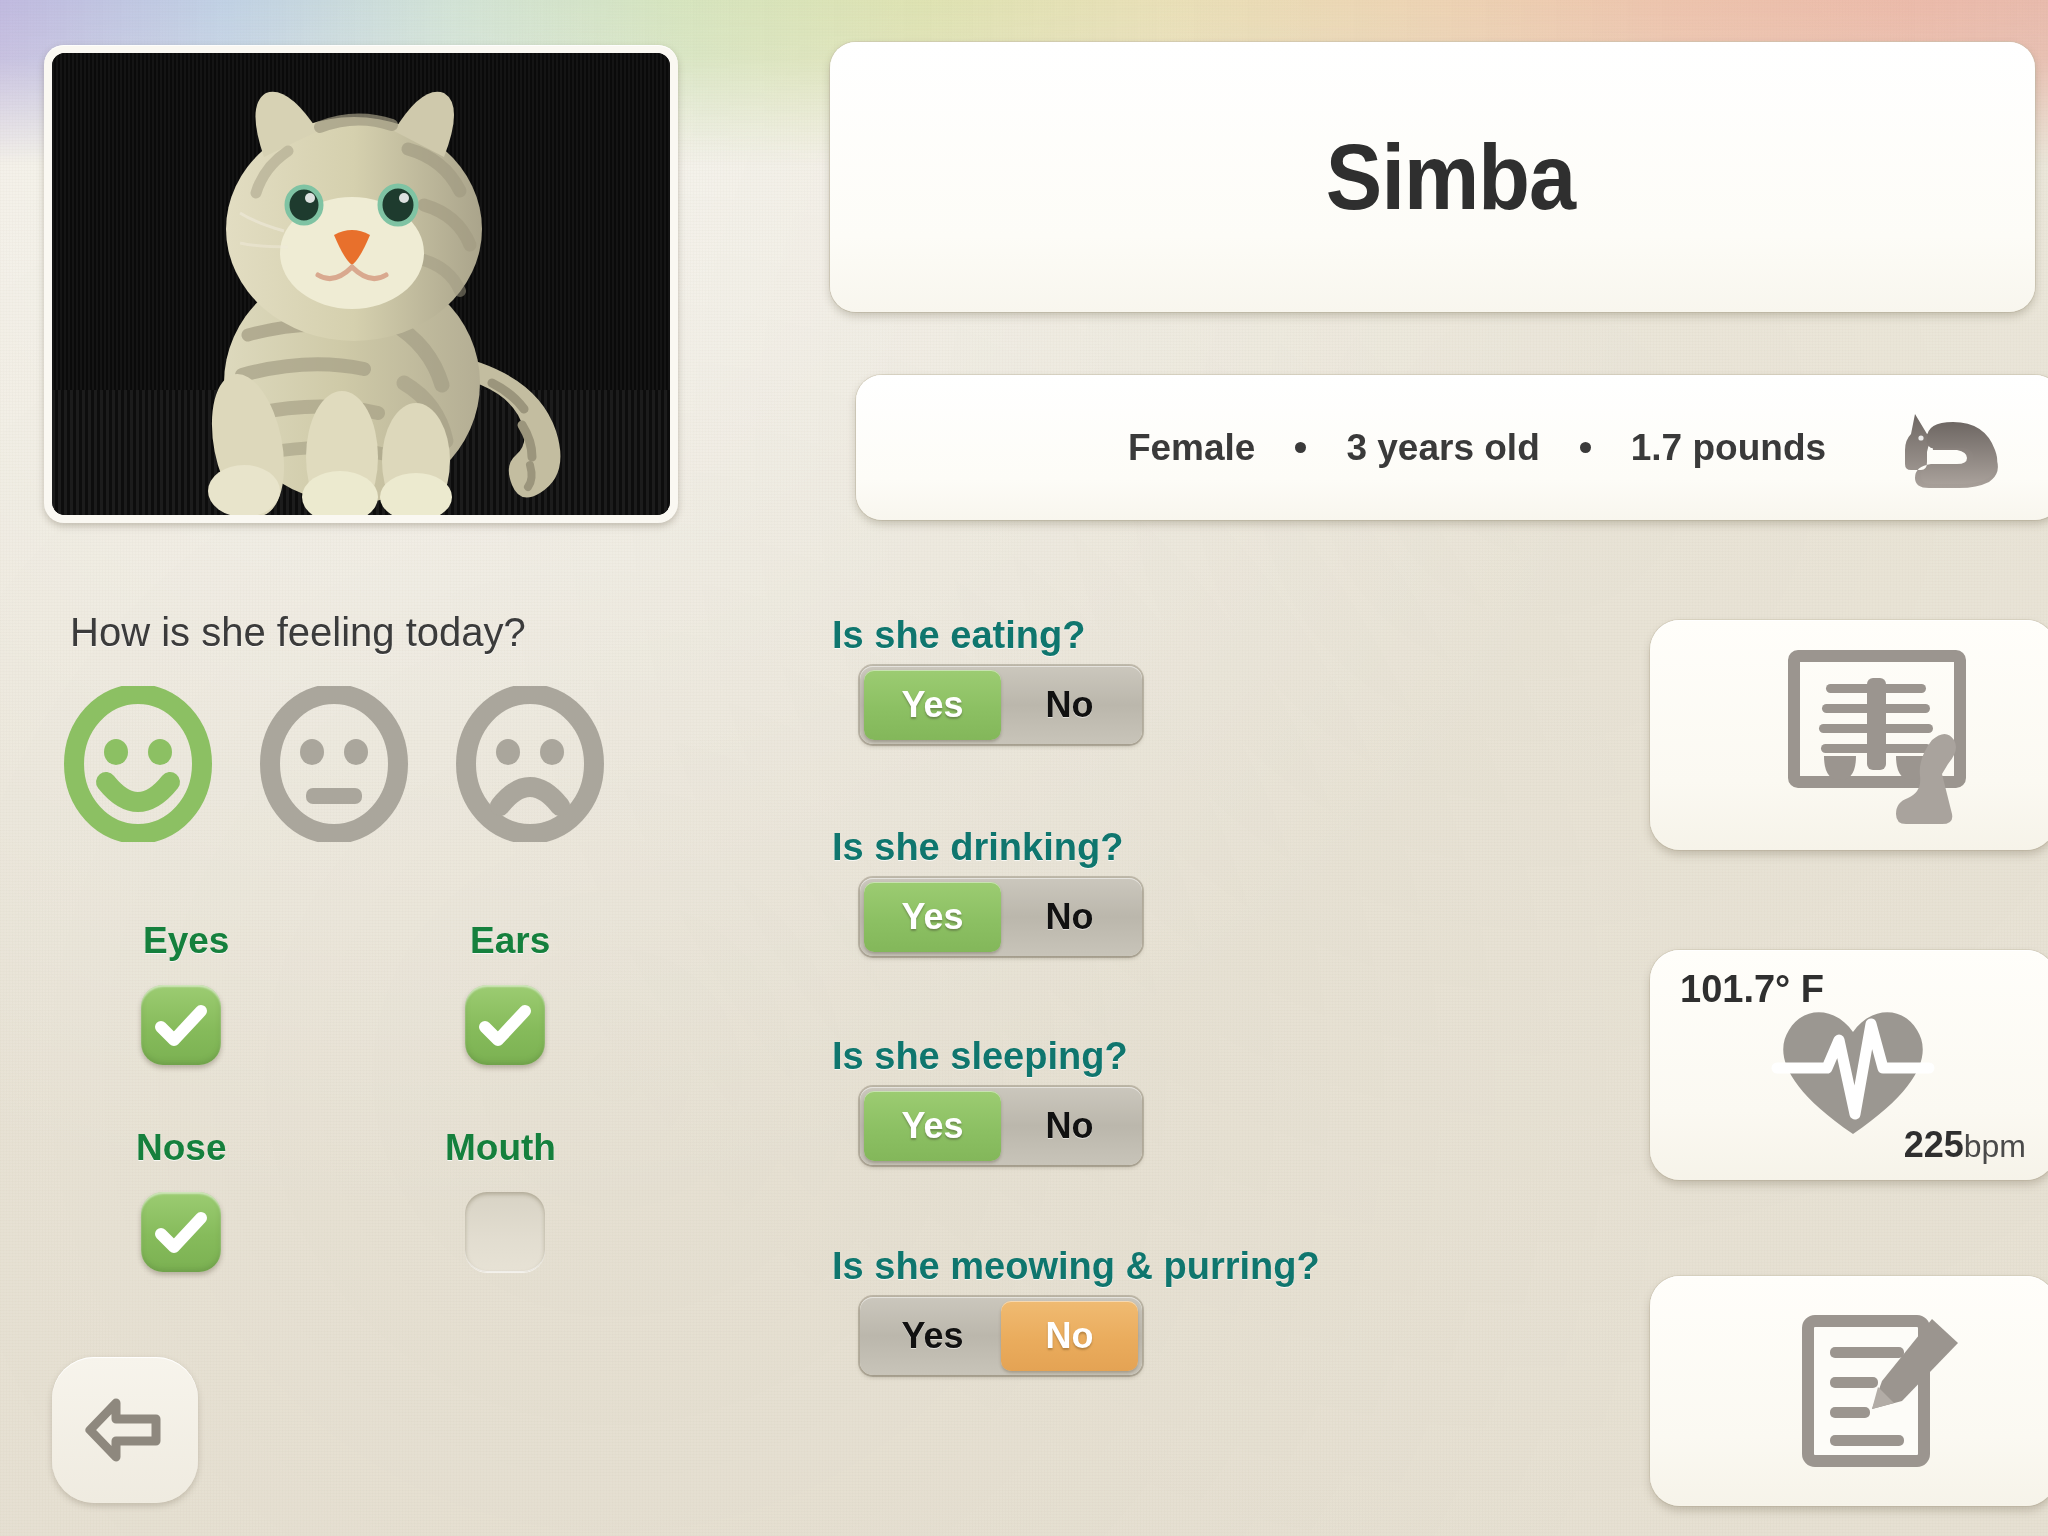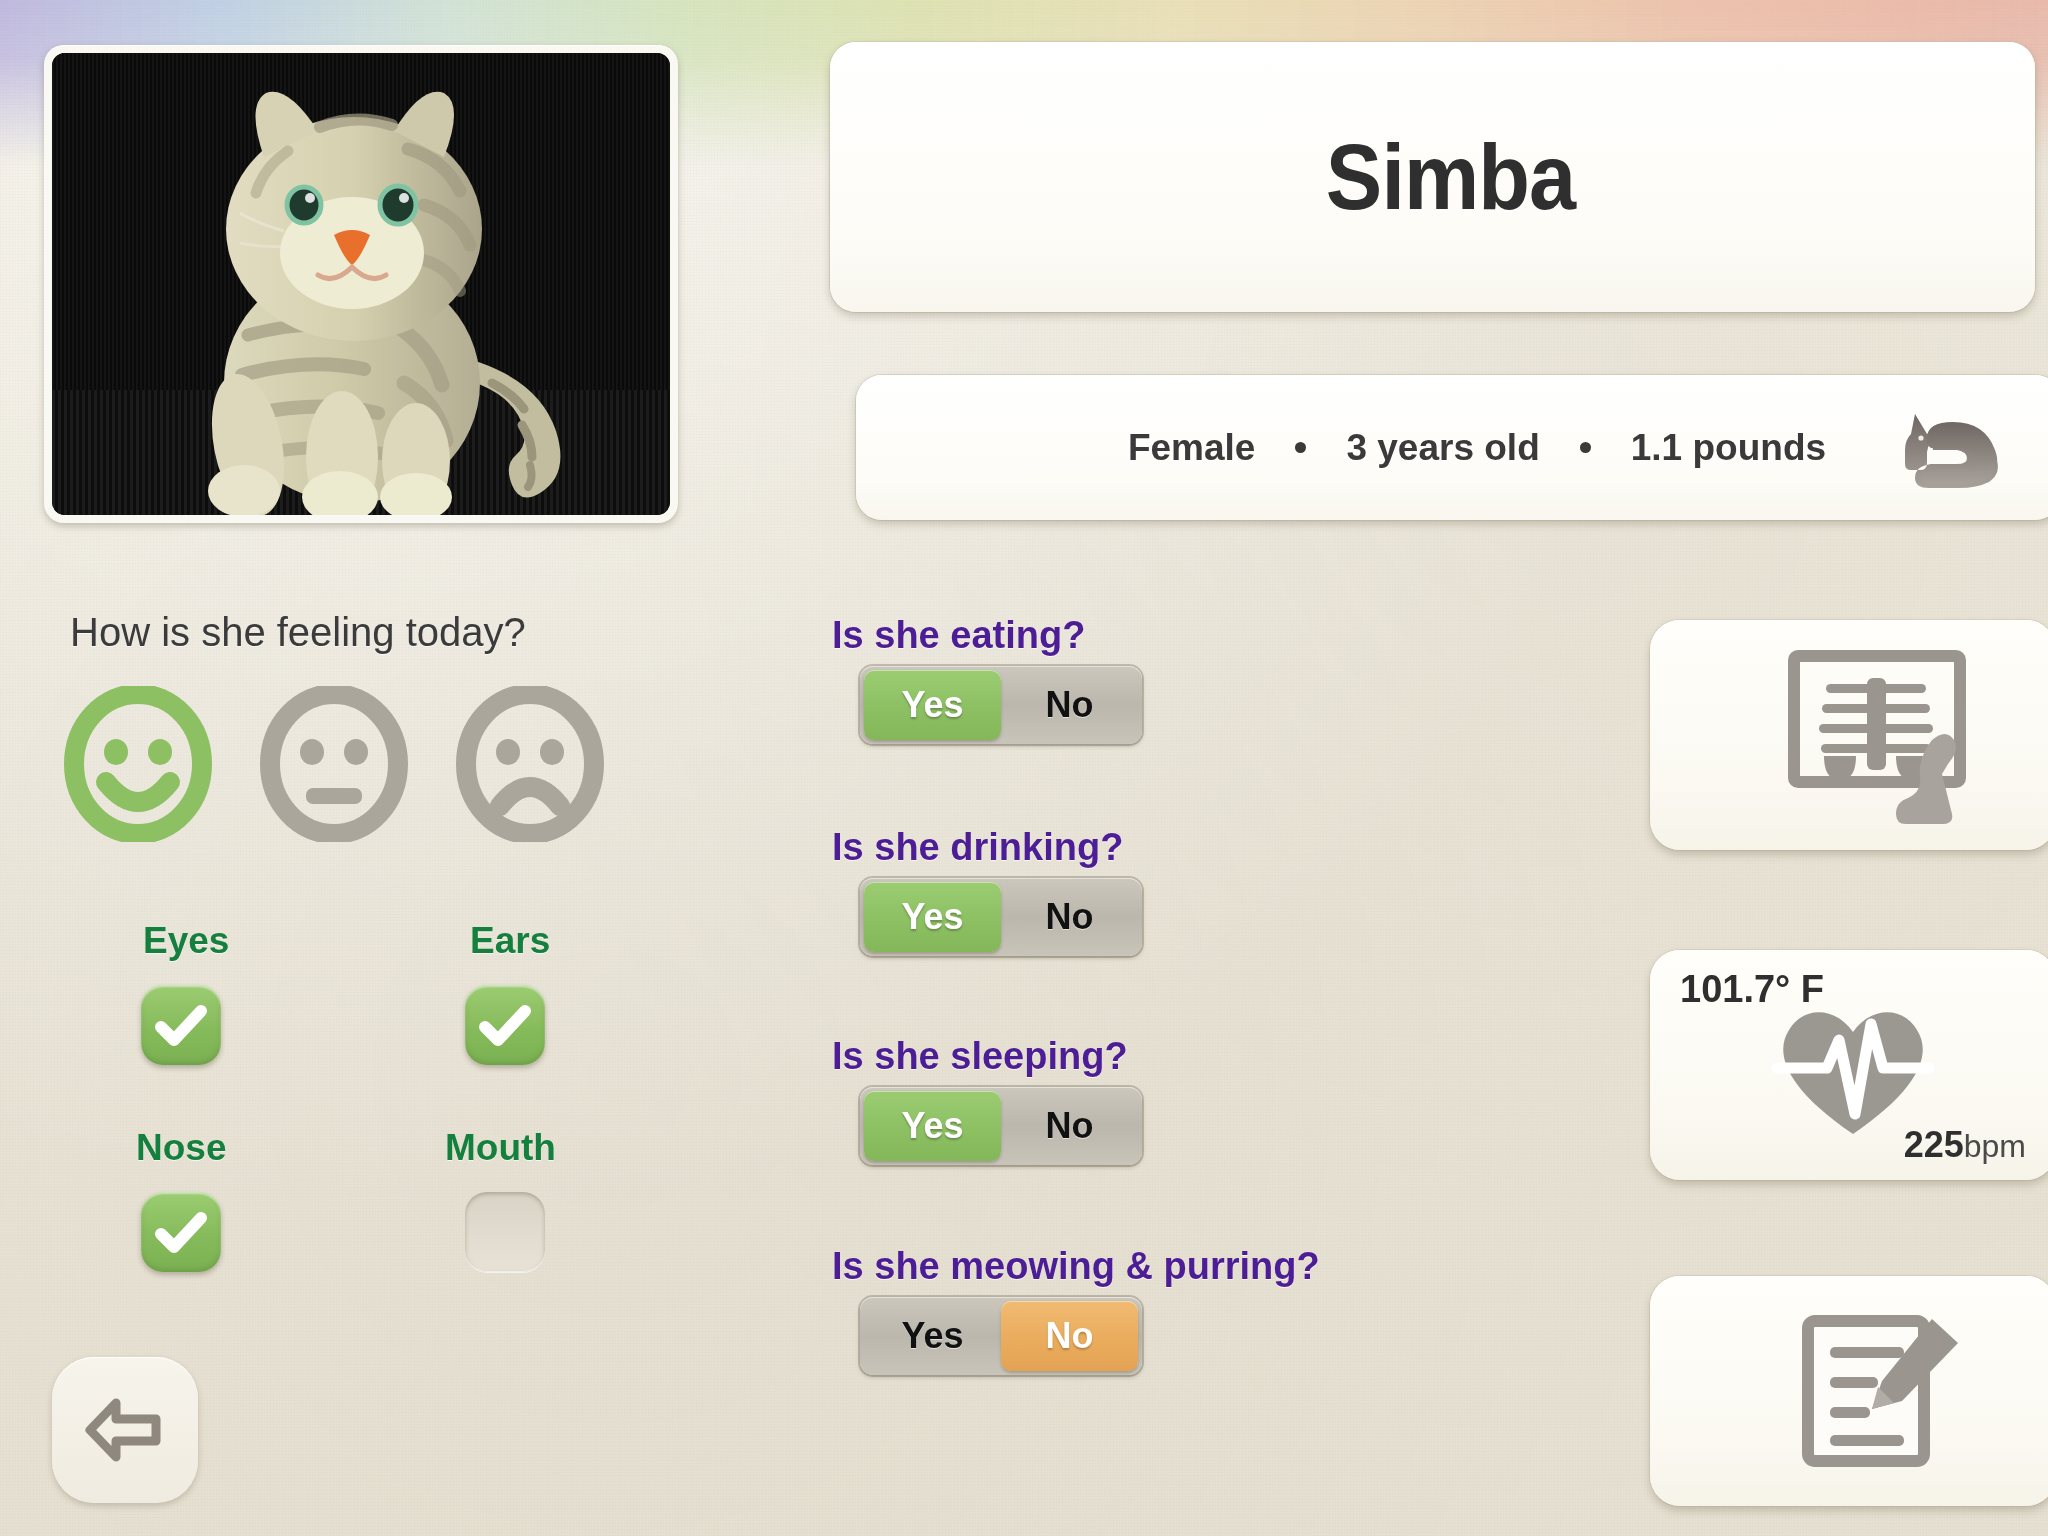--- a/index.html
+++ b/index.html
@@ -92,21 +92,21 @@
                0 1px 0 rgba(255,255,255,.6);}
   .chkbox svg{position:absolute;left:0;top:0;}
 
   
   #back-btn{left:52px;top:1357px;width:146px;height:146px;border-radius:42px;
     background:linear-gradient(180deg,#f7f4ec 0%,#efebe0 100%);
     box-shadow:0 3px 6px rgba(95,85,62,.25), 0 1px 0 rgba(255,255,255,.9) inset;
     display:flex;align-items:center;justify-content:center;}
 
   
-  .q-label{position:absolute;font-size:38px;font-weight:bold;color:#4c1d95;
+  .q-label{position:absolute;font-size:38px;font-weight:bold;color:#0f766e;
     text-shadow:0 1px 0 rgba(255,255,255,.7);white-space:nowrap;}
   .toggle{position:absolute;width:282px;height:78px;border-radius:13px;display:flex;
     background:linear-gradient(180deg,#cbc7bd 0%,#bbb7ac 50%,#c8c4b9 100%);
     box-shadow:0 2px 4px rgba(90,80,60,.35), 0 0 0 2px rgba(120,112,95,.35),
                0 1px 0 rgba(255,255,255,.5) inset;
     box-sizing:border-box;padding:4px;}
   .seg{flex:1;border-radius:10px;display:flex;align-items:center;justify-content:center;
     font-size:36px;font-weight:bold;}
   .seg.idle{color:#111;background:transparent;text-shadow:0 1px 0 rgba(255,255,255,.55);}
   .seg.sel-green{color:#fff;background:linear-gradient(180deg,#9ccc72 0%,#8cc063 55%,#83b75a 100%);
@@ -210,21 +210,21 @@
 <div class="abs card" id="name-card">
   <div id="name-text">Simba</div>
 </div>
 
 <div class="abs card" id="info-card">
   <div id="info-row">
     <span>Female</span>
     <span class="dot"></span>
     <span>3 years old</span>
     <span class="dot"></span>
-    <span>1.1 pounds</span>
+    <span>1.7 pounds</span>
   </div>
   <span id="cat-glyph">
     <svg width="112" height="84" viewBox="0 0 112 84">
       <defs>
           <linearGradient id="catg" x1="0" y1="0" x2="0" y2="1">
         <stop offset="0" stop-color="#6e6763"></stop>
             <stop offset="1" stop-color="#a8a09a"></stop>
           </linearGradient>
         </defs>
       <path fill="url(#catg)" d="M18 10 L14 30 Q8 36 8 46 L8 60 Q8 66 14 66 L24 66 Q30 66 30 58 L30 48

